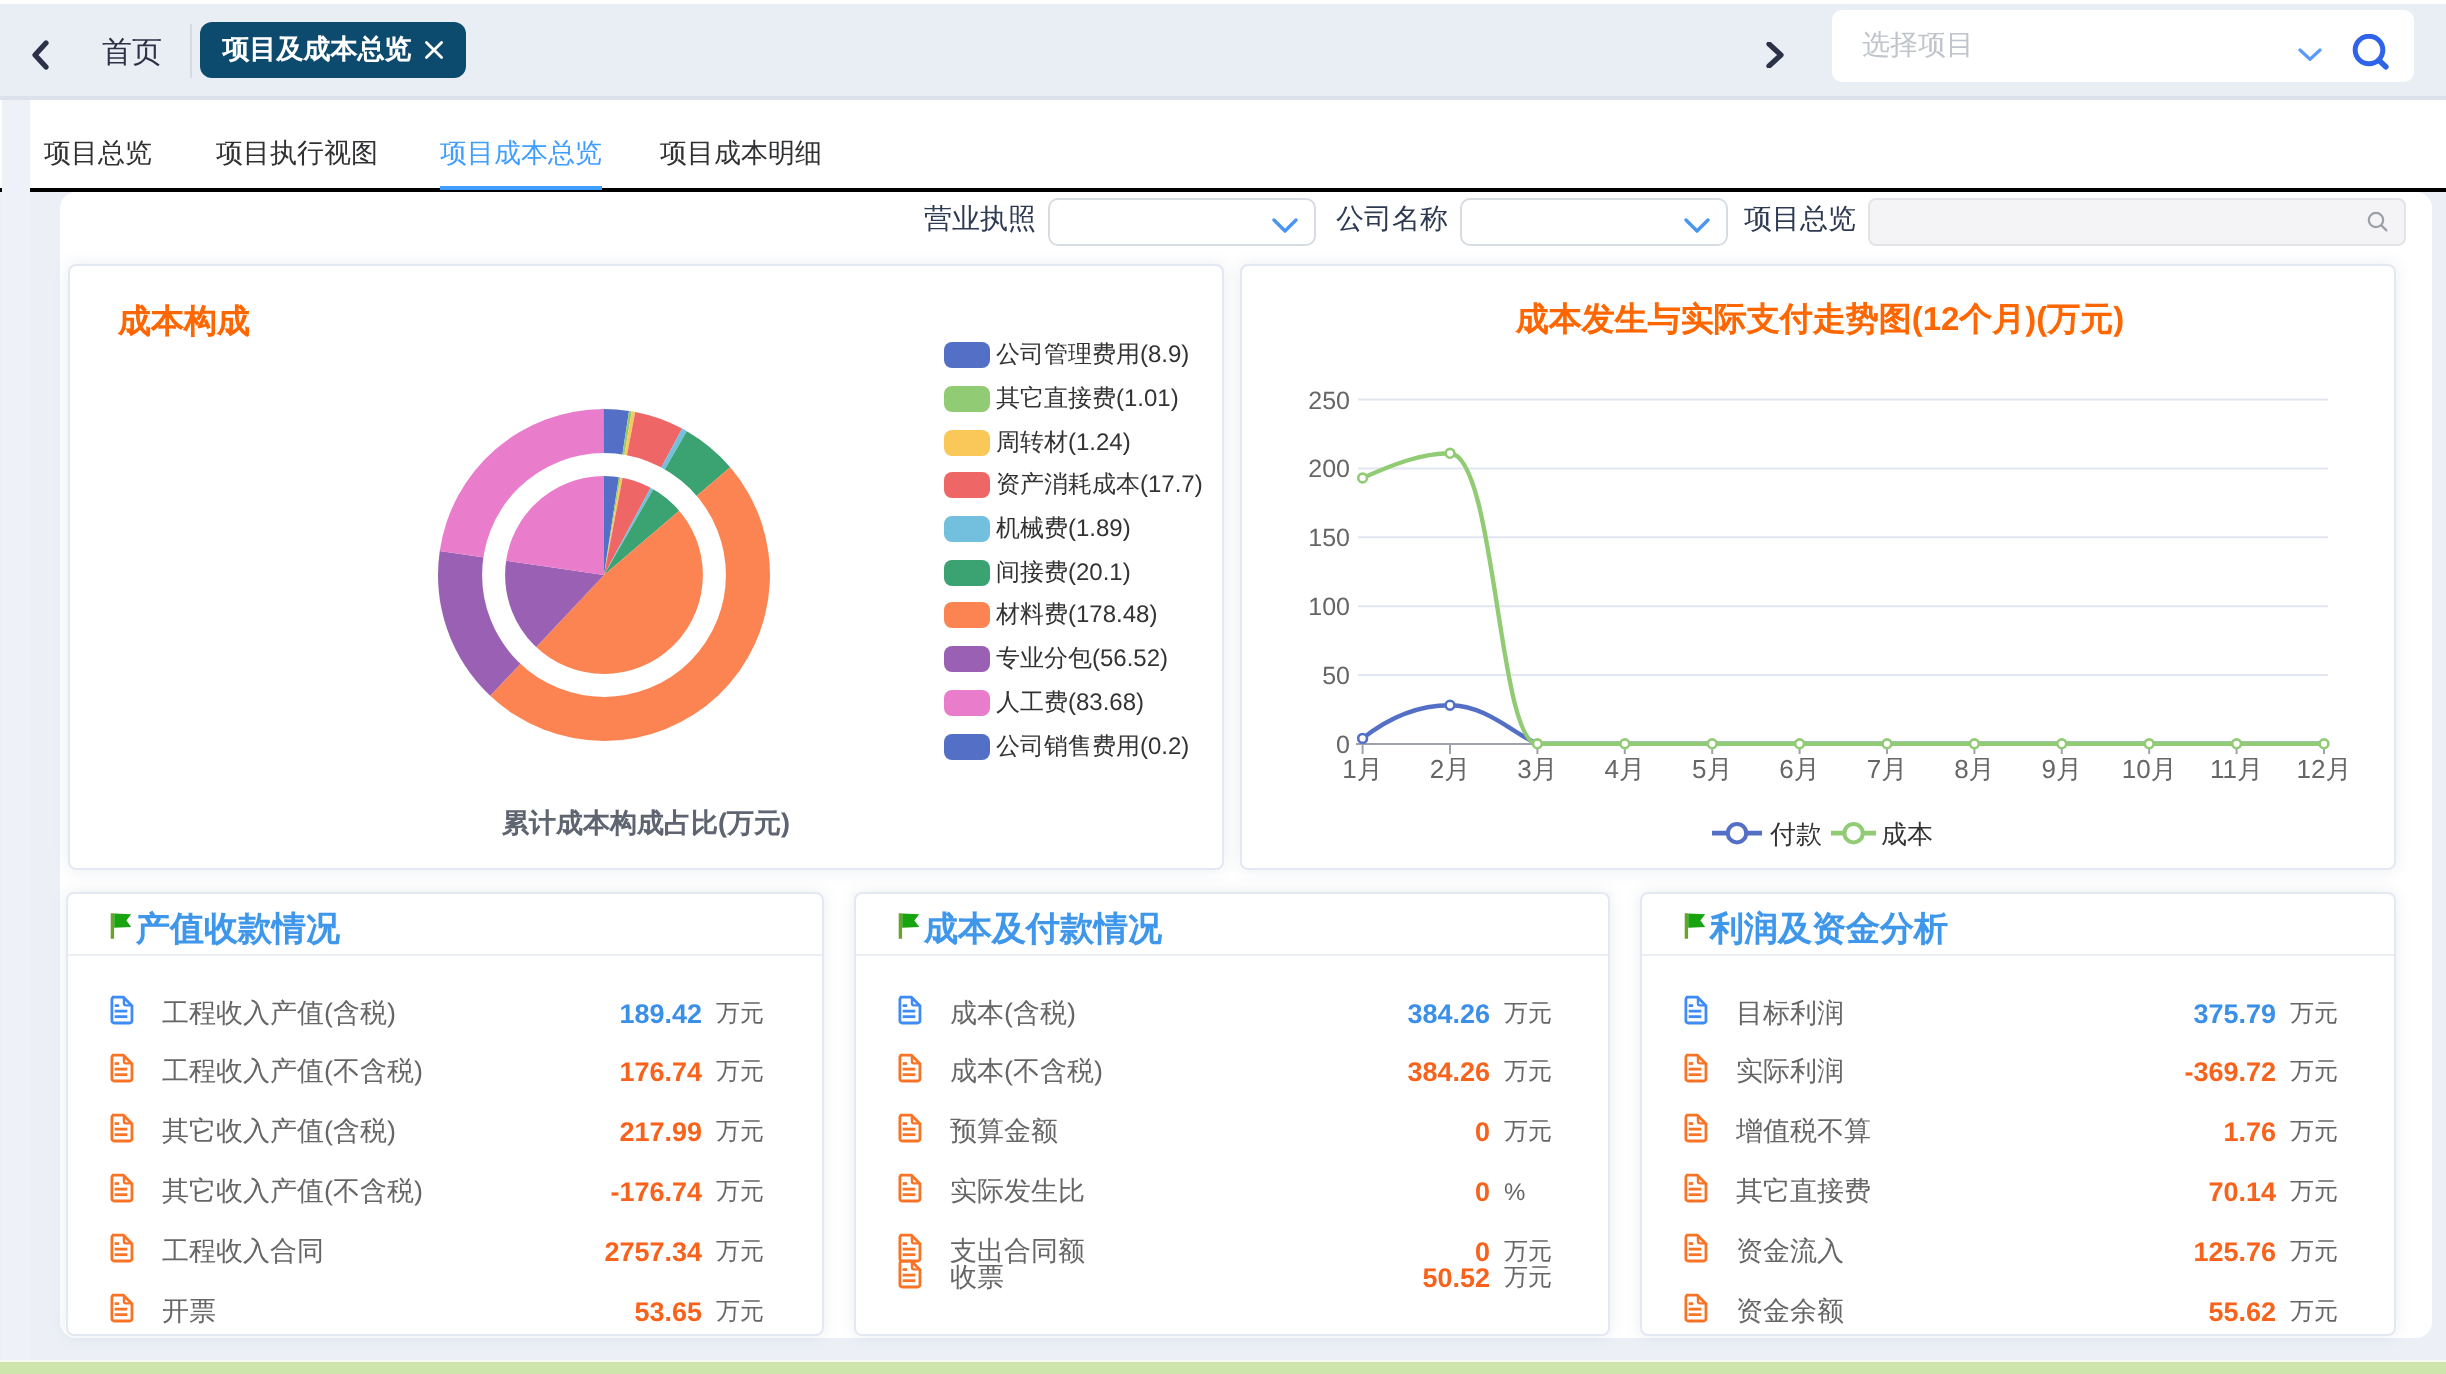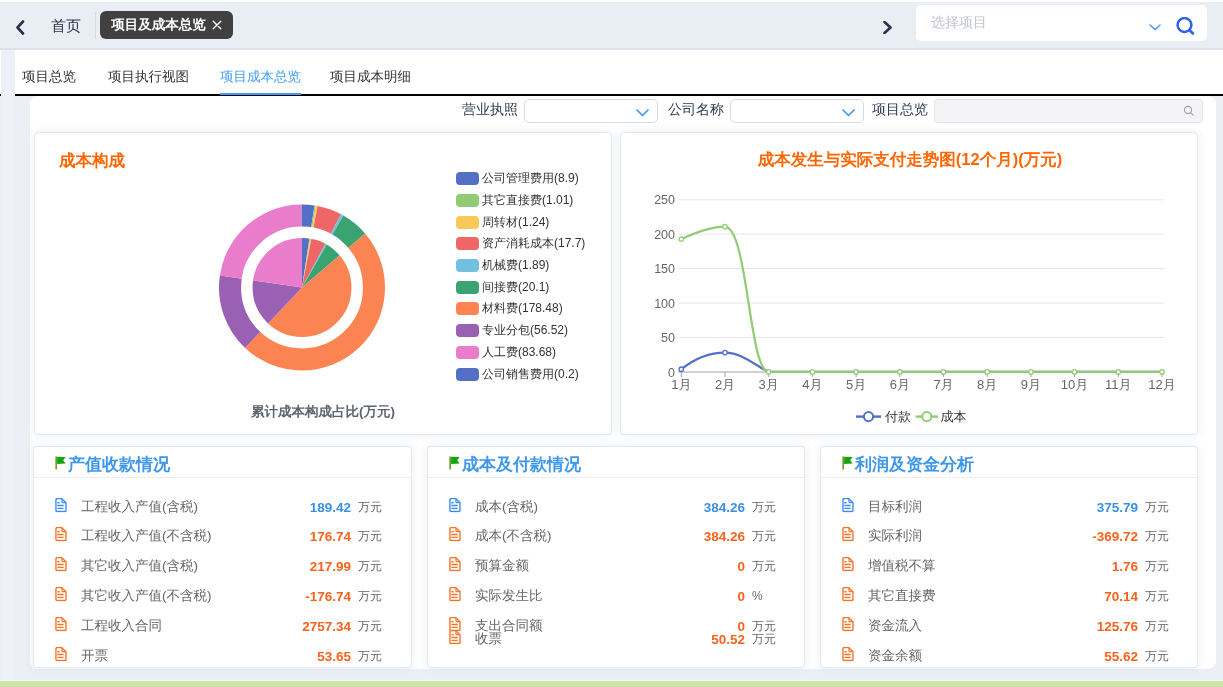--- a/index.html
+++ b/index.html
@@ -17,39 +17,39 @@
 .ftitle { font-weight:bold; color:#ff6600; }
 .divider { position:absolute; top:30px; height:1px; background:#ebeef3; }
 .row { position:absolute; width:378px; height:30px; }
 .rlabel { position:absolute; left:47px; top:50%; transform:translateY(-50%); font-size:13.5px; color:#666; }
 .rval { position:absolute; right:61px; top:50%; transform:translateY(-50%); font-size:13.5px; font-weight:bold; }
 .runit { position:absolute; right:18px; top:50%; transform:translateY(-50%); font-size:12px; color:#666; width:36px; text-align:left;}
 .vblue { color:#3a8fe9; }
 .vorange { color:#f8621b; }
 .ricon { position:absolute; left:19px; top:50%; transform:translateY(-50%); }
 #greenbar { position:absolute; left:0; top:680px; width:1223px; height:7px; background:#cde5ab; border-top:1px solid #f6f9f2; }
-.litem { position:absolute; left:0; height:14px; line-height:13px; white-space:nowrap; }
+.litem { position:absolute; left:16px; height:14px; line-height:13px; white-space:nowrap; }
 .litem i { display:inline-block; width:23px; height:13px; border-radius:4px; vertical-align:middle; }
 .litem span { margin-left:3px; font-size:12px; color:#333; vertical-align:middle; }
 .bhead { position:absolute; left:21px; top:6px; height:20px; }
 .bhead .flag { vertical-align:middle; margin-right:2px; margin-bottom:3px; }
 .bhead span { font-size:17px; font-weight:bold; color:#3e97ea; vertical-align:middle; }
 .ricon { position:absolute; left:20px; top:50%; transform:translateY(-50%); margin-top:-2px; }
 .iblue { color:#3e8bf5; }
 .iorange { color:#f87326; }
 </style>
 </head>
 <body>
 <div id="topbar">
   <svg class="abs" style="left:15px; top:18px;" width="10" height="15" viewBox="0 0 10 15">
       <polyline points="8,1.5 2.5,7.5 8,13.5" fill="none" stroke="#2b3147" stroke-width="2.6" stroke-linecap="round" stroke-linejoin="round"></polyline>
     </svg>
   <span class="abs" style="left:51px; top:15px; font-size:15px; color:#2b3147;">首页</span>
   <div class="abs" style="left:95px; top:10px; width:1px; height:27px; background:#d5dae4;"></div>
-  <div class="abs" style="left:100px; top:9px; width:133px; height:28px; background:#404040; border-radius:6px; color:#fff; font-size:13.5px; font-weight:bold; line-height:28px; text-align:center;">项目及成本总览<svg width="10" height="10" viewBox="0 0 10 10" style="margin-left:6px; vertical-align:-1px;">
+  <div class="abs" style="left:100px; top:9px; width:133px; height:28px; background:#0c4a6e; border-radius:6px; color:#fff; font-size:13.5px; font-weight:bold; line-height:28px; text-align:center;">项目及成本总览<svg width="10" height="10" viewBox="0 0 10 10" style="margin-left:6px; vertical-align:-1px;">
         <path d="M1.2,1.2 L8.8,8.8 M8.8,1.2 L1.2,8.8" stroke="#fff" stroke-width="1.4" stroke-linecap="round"></path>
       </svg></div>
   <svg class="abs" style="left:883px; top:19px;" width="9" height="13" viewBox="0 0 9 13">
       <polyline points="1.5,1 7.5,6.5 1.5,12" fill="none" stroke="#2b3147" stroke-width="2.6" stroke-linecap="round" stroke-linejoin="round"></polyline>
     </svg>
   <div class="abs" style="left:916px; top:3px; width:291px; height:36px; background:#fff; border-radius:5px;">
     <span class="abs" style="left:15px; top:9px; font-size:14px; color:#c0c4cc;">选择项目</span>
     <svg class="abs" style="left:233px; top:19px;" width="12" height="7" viewBox="0 0 12 7">
         <polyline points="1,1 6,5.6 11,1" fill="none" stroke="#5b9bf8" stroke-width="1.6" stroke-linecap="round" stroke-linejoin="round"></polyline>
       </svg>

